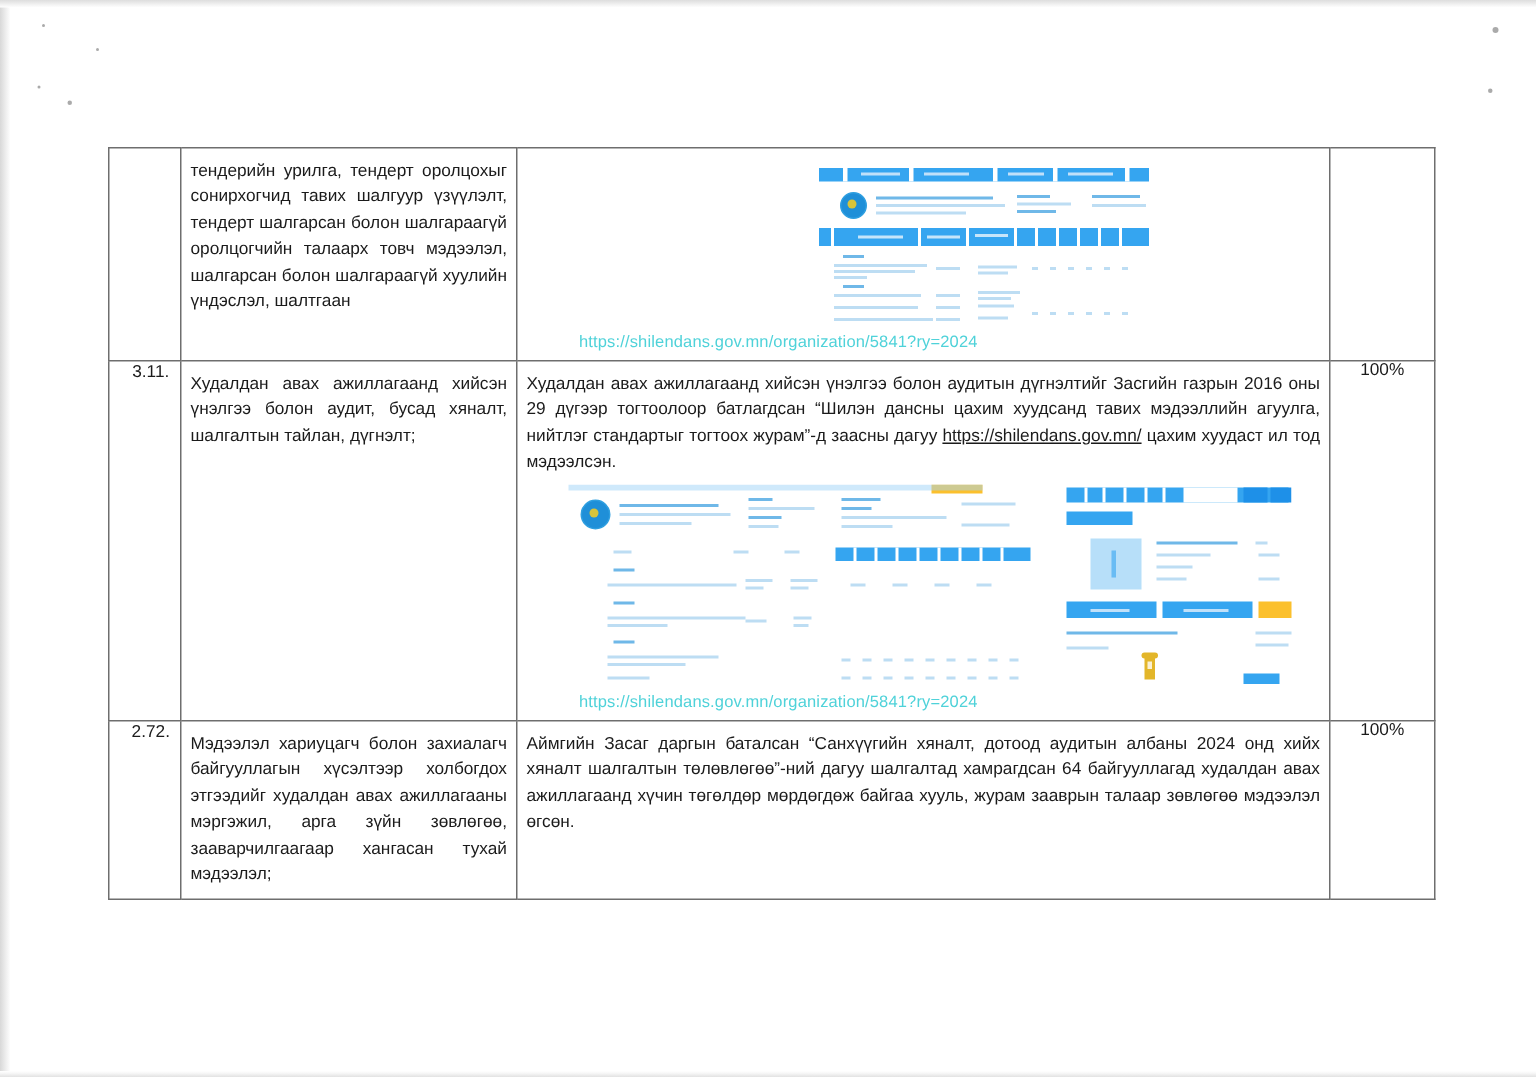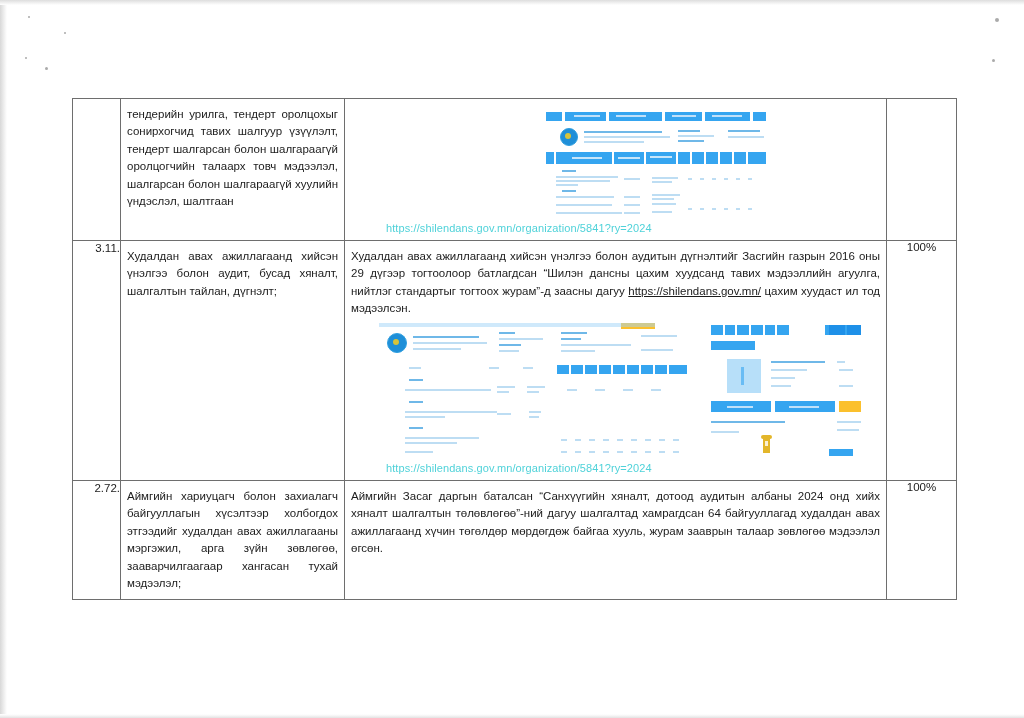--- a/index.html
+++ b/index.html
@@ -65,21 +65,21 @@
   .col-no     { width: 48px; }
   .col-req    { width: 224px; }
   .col-body   { width: 542px; }
   .col-pct    { width: 70px; }
 
   .cell-pad { padding: 7px 6px 6px 6px; }
 
   .no-text {
     font-size: 11.5px;
     line-height: 1.35;
-    text-align: right;
+    text-align: center;
     padding-left: 8px;
   }
   .req-text {
     font-size: 11.5px;
     line-height: 1.52;
     text-align: justify;
     text-align-last: left;
     hyphens: none;
   }
   .body-text {
@@ -415,21 +415,21 @@
     <td class="vmid">
       <div class="pct-text">100%</div>
     </td>
   </tr>
 
   <tr>
     <td class="vmid">
       <div class="no-text">2.72.</div>
     </td>
     <td class="vmid">
-      <div class="cell-pad req-text">Аймгийн хариуцагч болон захиалагч байгууллагын хүсэлтээр холбогдох этгээдийг худалдан авах ажиллагааны мэргэжил, арга зүйн зөвлөгөө, зааварчилгаагаар хангасан тухай мэдээлэл;</div>
+      <div class="cell-pad req-text">Мэдээлэл хариуцагч болон захиалагч байгууллагын хүсэлтээр холбогдох этгээдийг худалдан авах ажиллагааны мэргэжил, арга зүйн зөвлөгөө, зааварчилгаагаар хангасан тухай мэдээлэл;</div>
     </td>
     <td>
       <div class="cell-pad">
         <div class="body-text">Аймгийн Засаг даргын баталсан “Санхүүгийн хяналт, дотоод аудитын албаны 2024 онд хийх хяналт шалгалтын төлөвлөгөө”-ний дагуу шалгалтад хамрагдсан 64 байгууллагад худалдан авах ажиллагаанд хүчин төгөлдөр мөрдөгдөж байгаа хууль, журам зааврын талаар зөвлөгөө мэдээлэл өгсөн.</div>
       </div>
     </td>
     <td class="vmid">
       <div class="pct-text">100%</div>
     </td>
   </tr>

